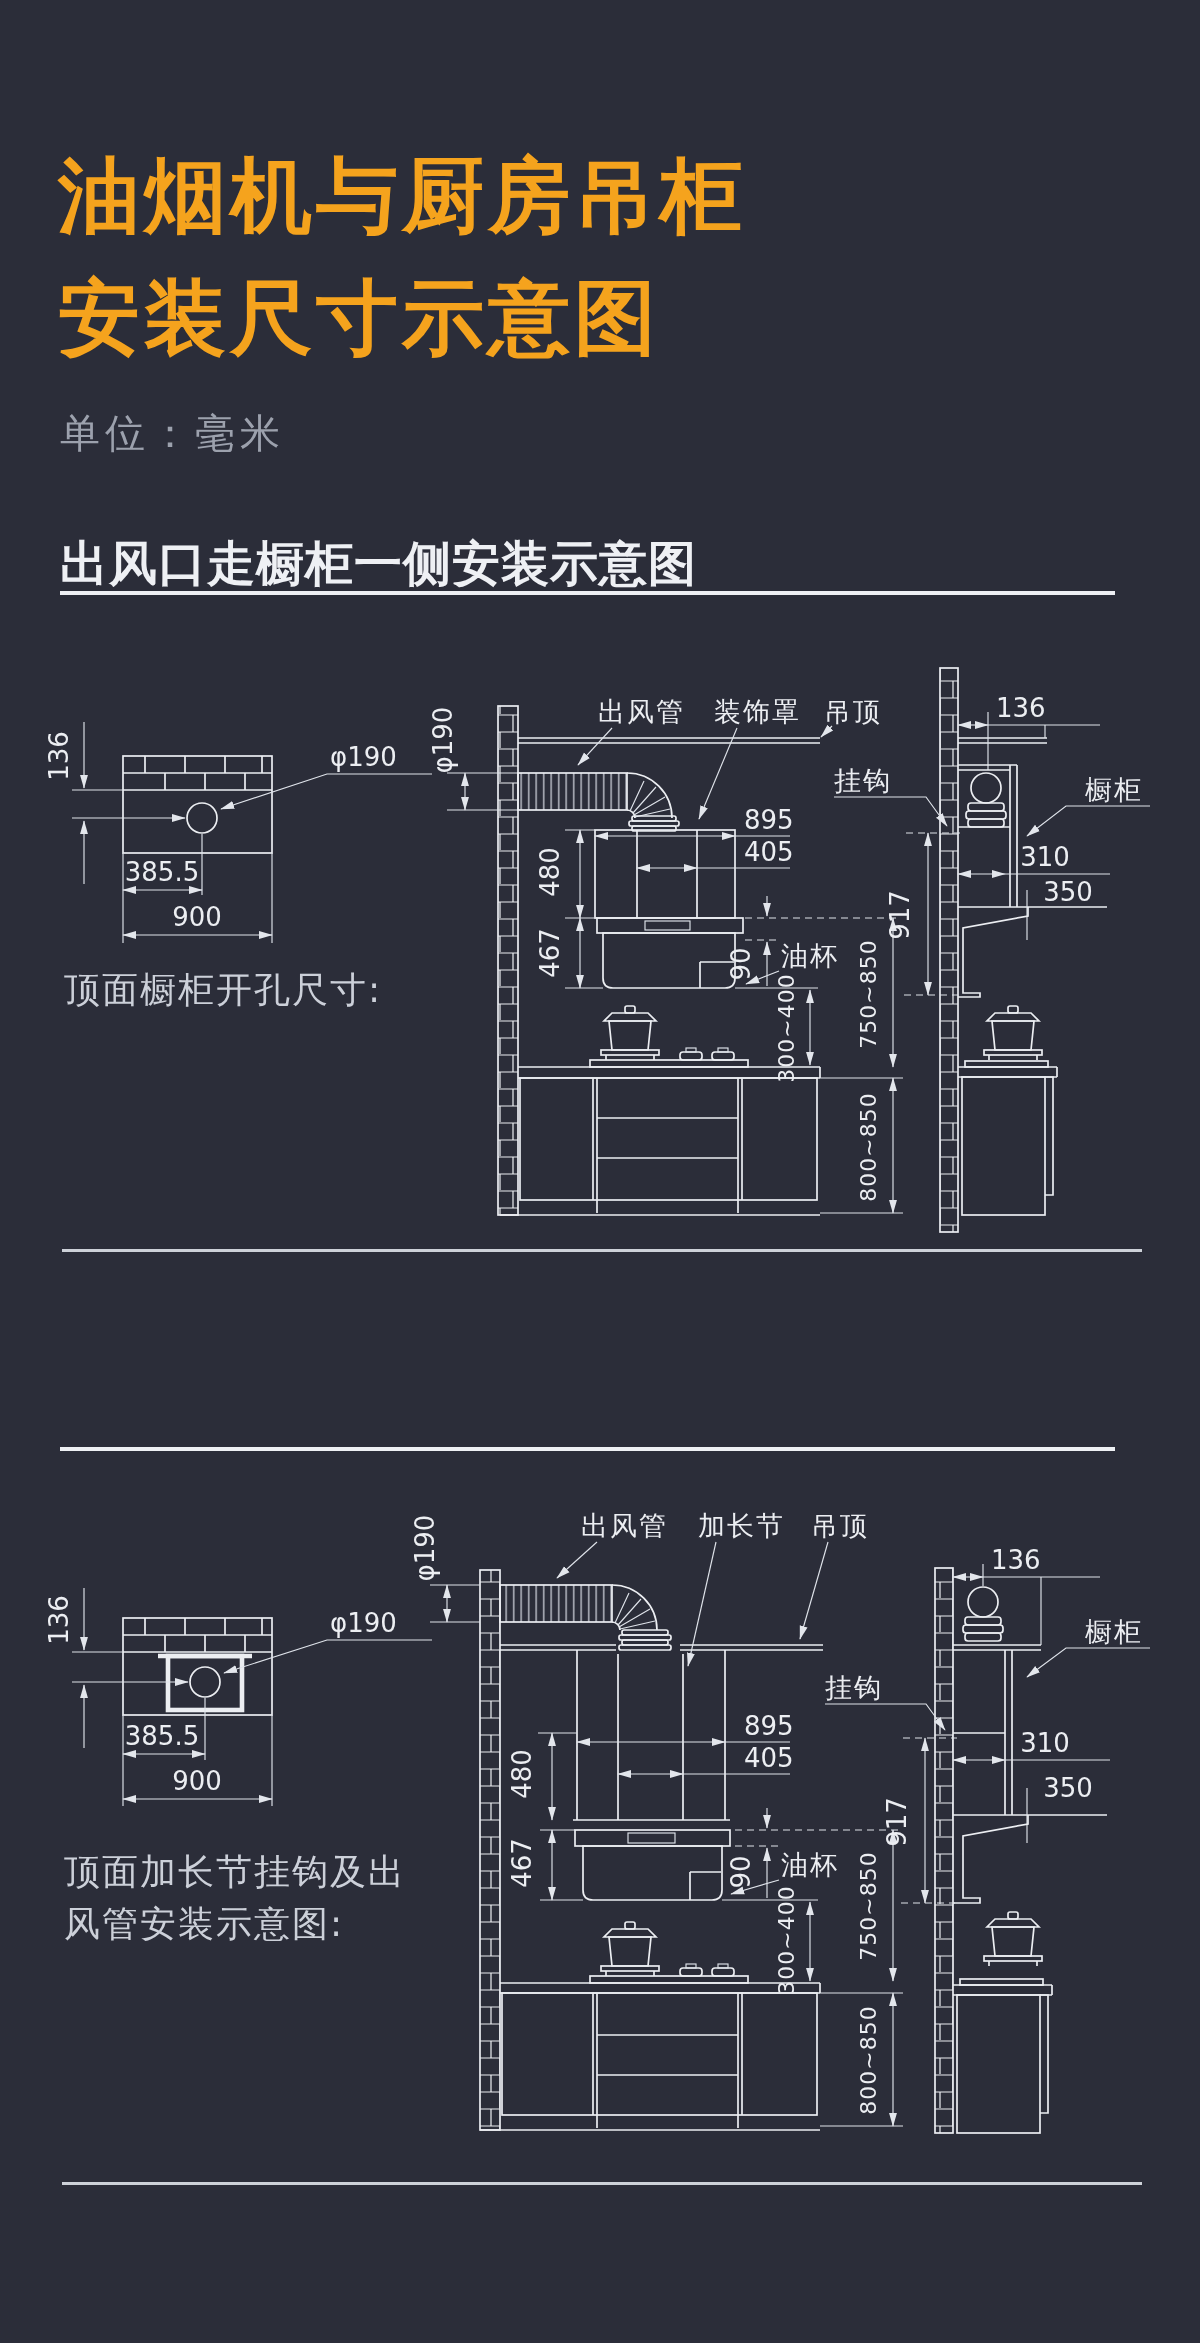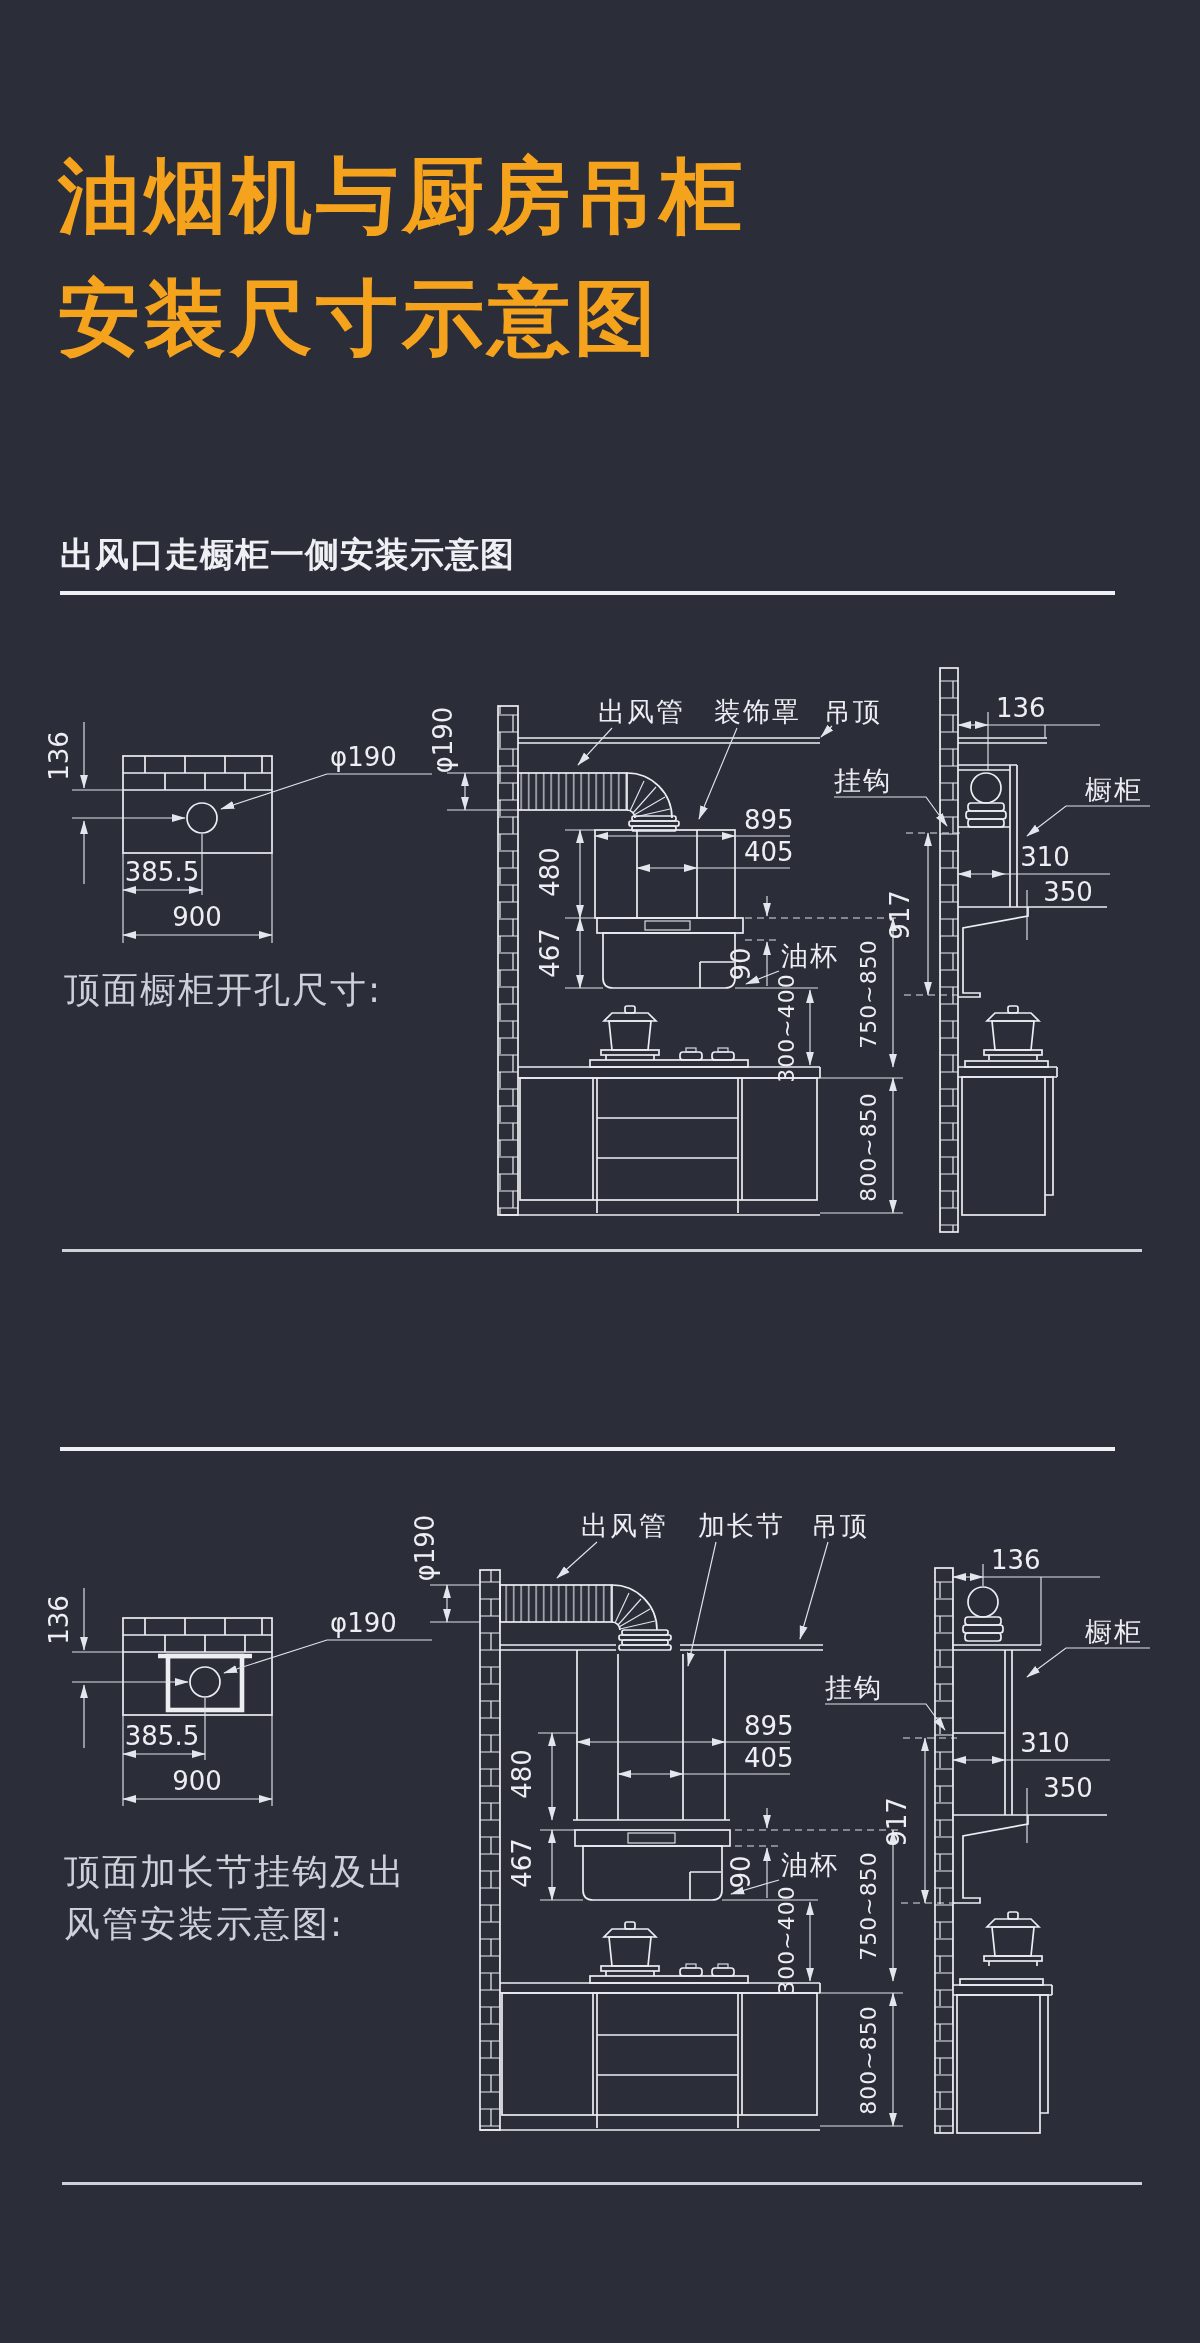--- a/index.html
+++ b/index.html
@@ -13,21 +13,21 @@
     font-size:82px; font-weight:700; letter-spacing:4px; white-space:nowrap;
   }
   .t1 { top:142px; }
   .t2 { top:264px;font-family:Liberation Serif, serif; }
   .unit {
     position:absolute; left:60px; top:406px; color:#9ca1ad;
     font-size:40px; letter-spacing:5px;
   }
   .sec-head {
     position:absolute; left:60px; color:#eef0f4;
-    font-size:34px; font-weight:700; letter-spacing:1px; white-space:nowrap;
+    font-size:48px; font-weight:700; letter-spacing:1px; white-space:nowrap;
   }
   .h1 { top:532px; }
   .h2 { top:1388px; }
   .rule {
     position:absolute; left:60px; width:1055px; height:4px; background:#eef0f4;
   }
   .r1 { top:591px; }
   .r2 { top:1447px; }
   .divider {
     position:absolute; left:62px; width:1080px; height:3px; background:#cdd1d8;
@@ -48,20 +48,21 @@
   .cap  { font-size:36px; letter-spacing:2px; fill:#ccd0d9; }
   .mid  { text-anchor:middle; }
 </style>
 </head>
 <body>
 
 <div class="page">
 
   <div class="title t1">油烟机与厨房吊柜</div>
   <div class="title t2">安装尺寸示意图</div>
+  <div class="unit">单位：毫米</div>
 
   <div class="sec-head h1">出风口走橱柜一侧安装示意图</div>
   <div class="rule r1"></div>
 
   <svg class="diag" style="top:640px" width="1200" height="620" viewBox="0 640 1200 620">
     <defs>
       <marker id="ar1" viewBox="0 0 14 10" markerWidth="14" markerHeight="10" refX="13.2" refY="5" orient="auto-start-reverse" markerUnits="userSpaceOnUse">
         <path d="M14,5 L0,1 L0,9 Z" fill="#e3e6ec"></path>
       </marker>
       <pattern id="bk1" width="22" height="34" patternUnits="userSpaceOnUse">

